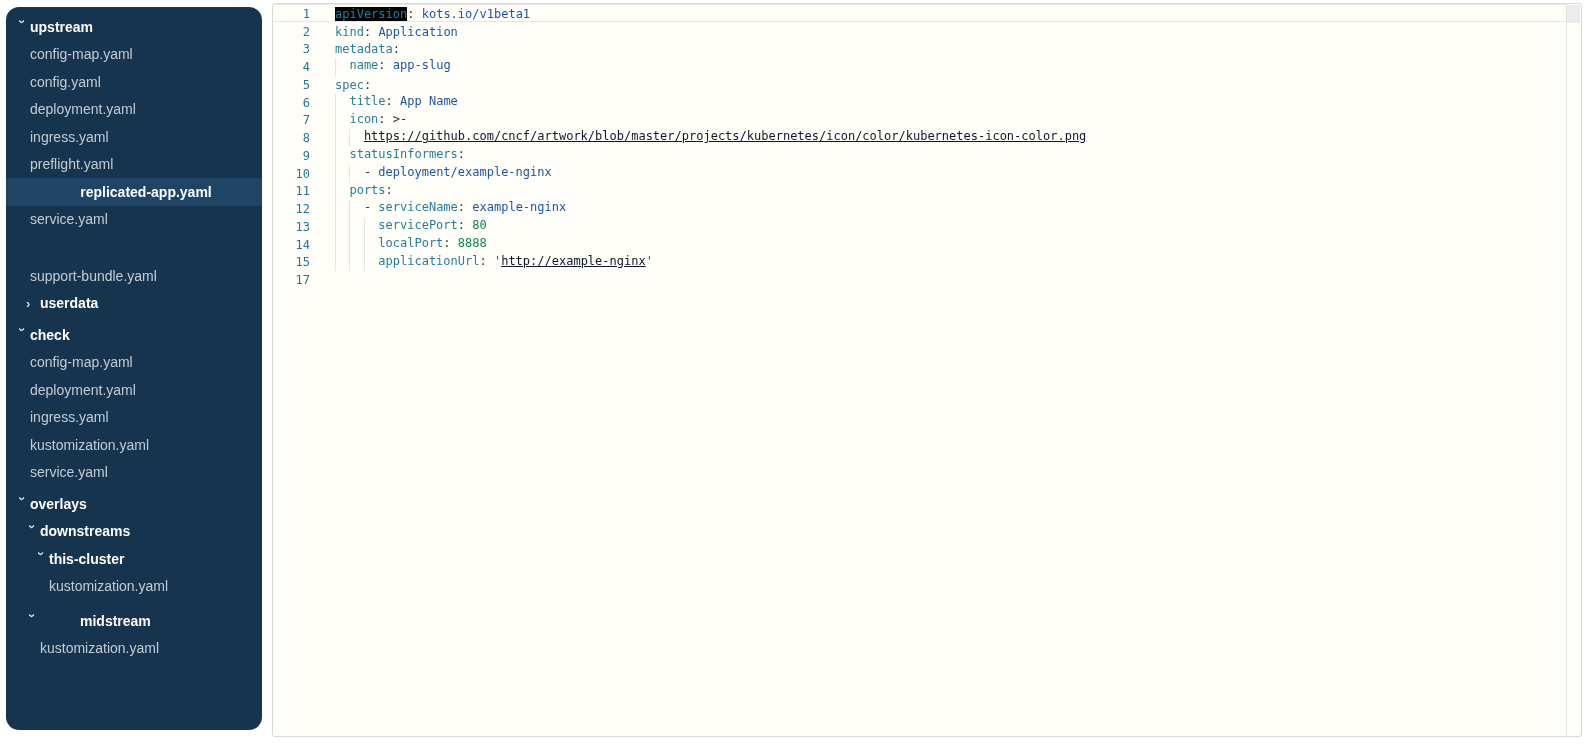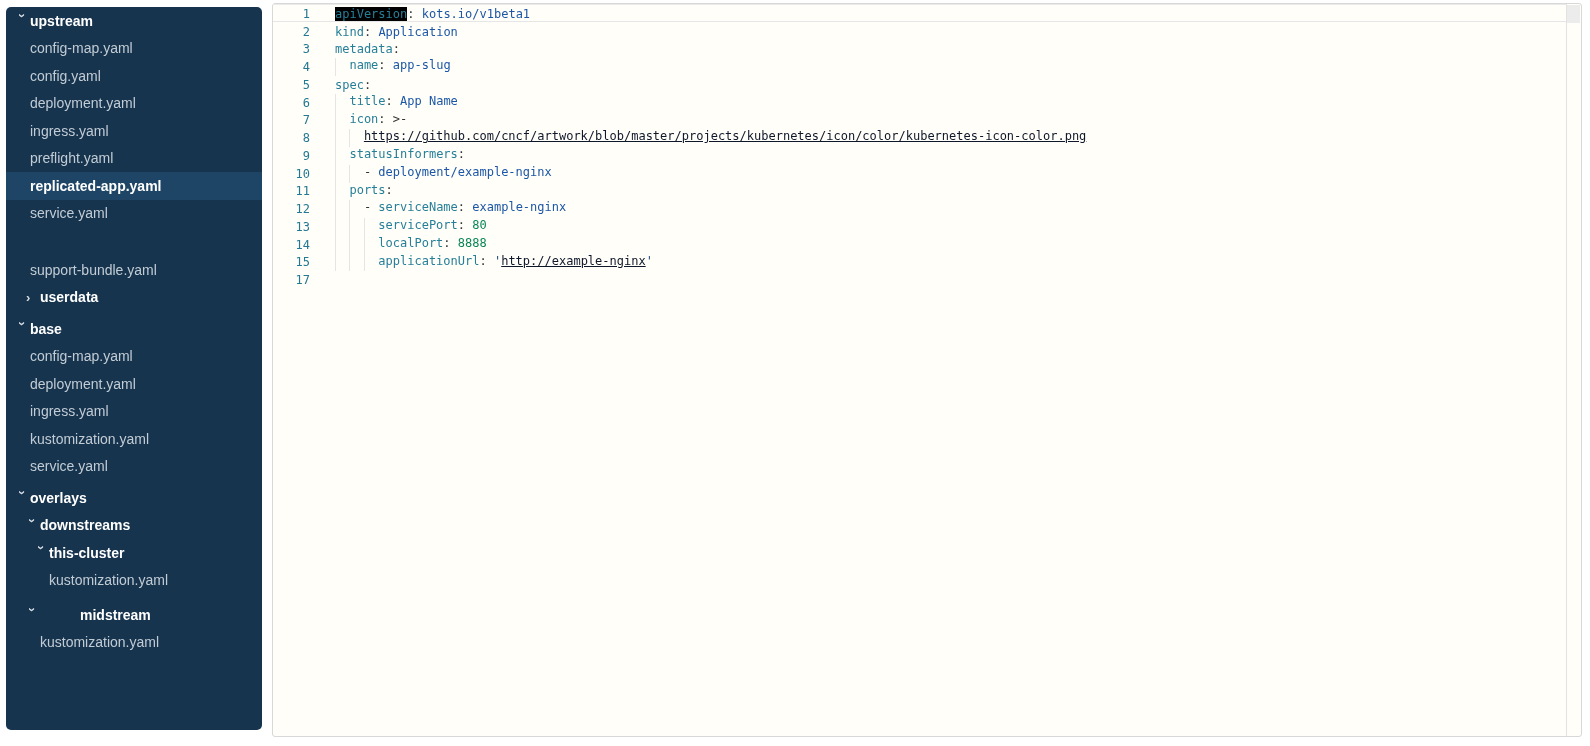--- a/index.html
+++ b/index.html
@@ -2,21 +2,21 @@
 <html><head>
 <meta charset="utf-8">
 <style>
   * { margin:0; padding:0; box-sizing:border-box; }
   html,body { width:1590px; height:746px; background:#ffffff; overflow:hidden;
               font-family:"Liberation Sans", sans-serif; }
 
   
   .sidebar {
     position:absolute; left:6px; top:7px; width:256px; height:723px;
-    background:#17344F; border-radius:5px; overflow:hidden;
+    background:#17344F; border-radius:13px; padding-top:6px; overflow:hidden;
   }
   .tree-row {
     height:27.5px; display:flex; align-items:center;
     color:#C2CCD4; font-size:14px; cursor:pointer; white-space:nowrap;
   }
   .tree-row.folder { color:#ffffff; font-weight:bold; }
   .tree-row.selected { background:#1E4566; color:#ffffff; font-weight:bold; }
   .tree-row.gap-sm { margin-top:4px; }
   .tree-row.gap-md { margin-top:7px;gap:40px; }
   .chev {
@@ -70,36 +70,36 @@
     </div>
     <div class="tree-row file" style="padding-left: 24px;">
       <span>deployment.yaml</span>
     </div>
     <div class="tree-row file" style="padding-left: 24px;">
       <span>ingress.yaml</span>
     </div>
     <div class="tree-row file" style="padding-left: 24px;">
       <span>preflight.yaml</span>
     </div>
-    <div class="tree-row file selected" style="padding-left: 24px;">
+    <div class="tree-row file selected" style="padding-left: 24px; justify-content: center;">
       <span>replicated-app.yaml</span>
     </div>
     <div class="tree-row file" style="padding-left: 24px;">
       <span>service.yaml</span>
     </div>
     <div class="tree-row file" style="padding-left: 24px; margin-top: 29px;">
       <span>support-bundle.yaml</span>
     </div>
     <div class="tree-row folder" style="padding-left: 20px;">
       <span class="chev right">›</span>
       <span>userdata</span>
     </div>
     <div class="tree-row folder gap-sm" style="padding-left: 10px;">
       <span class="chev down">›</span>
-      <span>base</span>
+      <span>check</span>
     </div>
     <div class="tree-row file" style="padding-left: 24px;">
       <span>config-map.yaml</span>
     </div>
     <div class="tree-row file" style="padding-left: 24px;">
       <span>deployment.yaml</span>
     </div>
     <div class="tree-row file" style="padding-left: 24px;">
       <span>ingress.yaml</span>
     </div>

